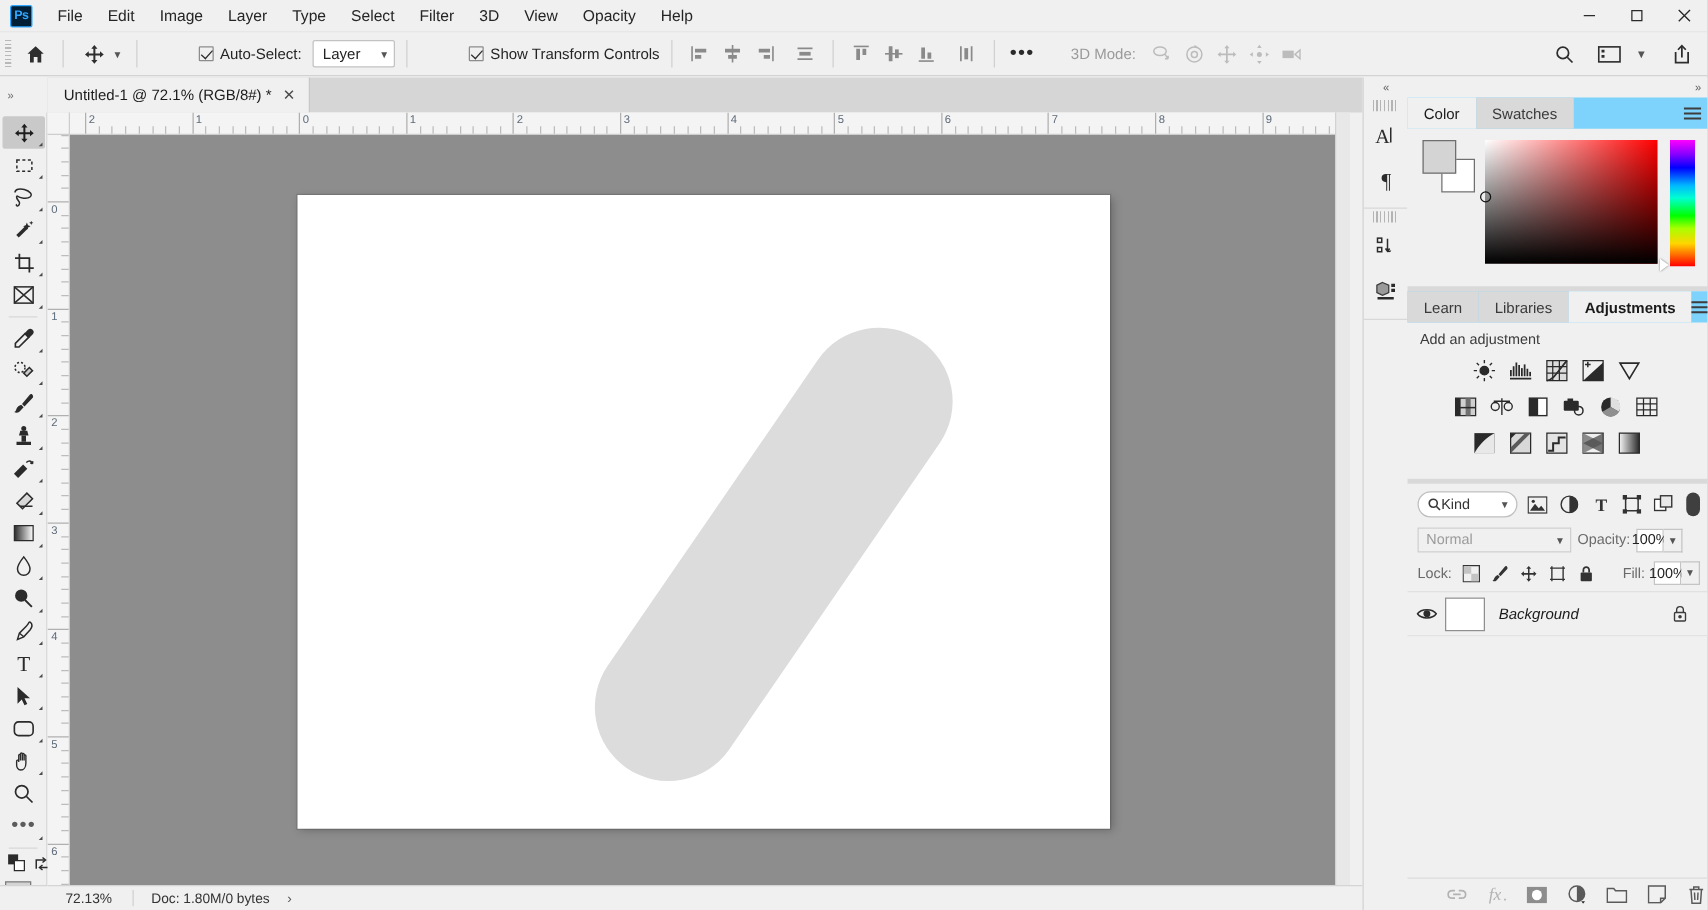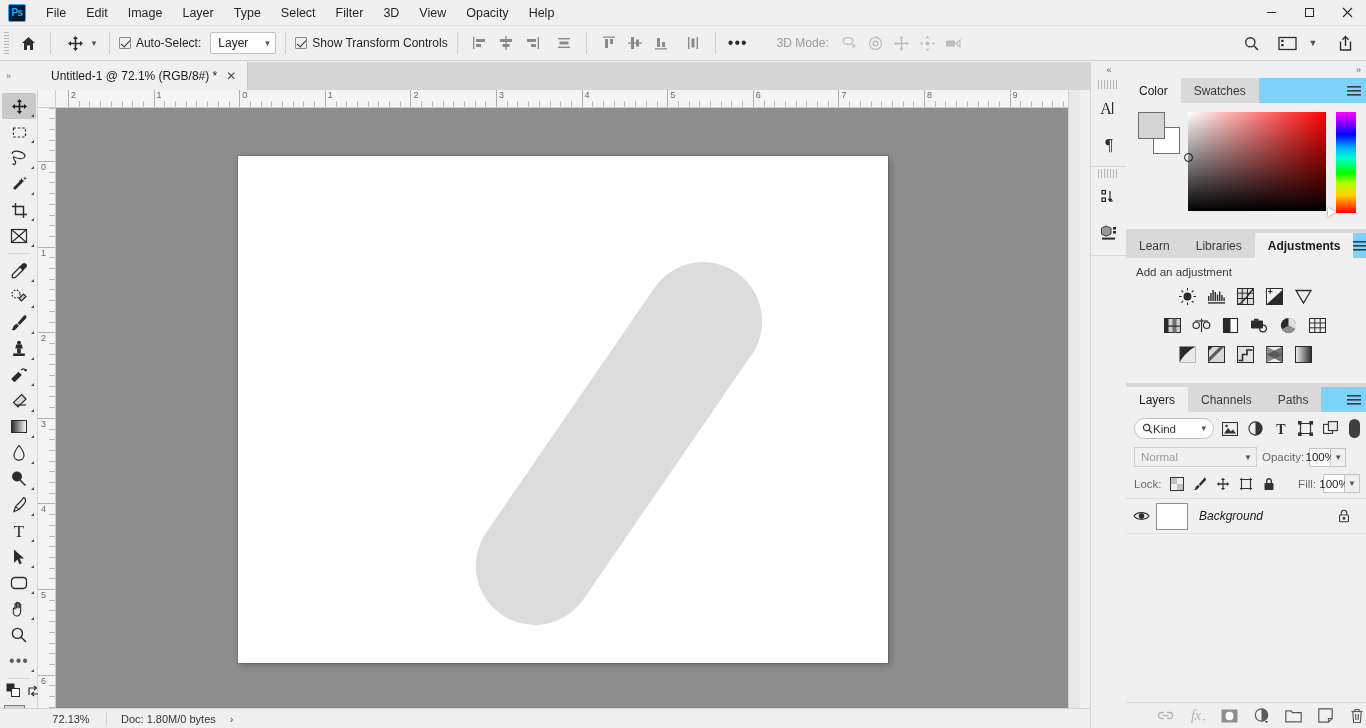--- a/index.html
+++ b/index.html
@@ -52,21 +52,21 @@
   .ob-icon {
     width: 26px; height: 26px; display: flex; align-items: center;
     justify-content: center; color: #3c3c3c;
   }
   .ob-icon.dim { color: #b4b4b4; }
   .ob-icon.gray { color: #6e6e6e; }
   .tool-preset {
     display: flex; align-items: center; gap: 2px; padding: 0 2px;
   }
   .chev { font-size: 8px; color: #555; }
-  .ob-check { display: flex; align-items: center; gap: 5px; font-size: 12px; color: #252525; }
+  .ob-check { display: flex; align-items: center; gap: 5px; font-size: 12px; color: #252525; margin-left: 40px; }
   .cbox {
     width: 12px; height: 12px; border: 1px solid #8c8c8c; background: #fff;
     border-radius: 1px; position: relative;
   }
   .cbox.on { background: #f0f0f0; }
   .cbox.on:after {
     content: ""; position: absolute; left: 3px; top: 0px;
     width: 4px; height: 8px; border: solid #2b2b2b;
     border-width: 0 1.6px 1.6px 0; transform: rotate(42deg);
   }
@@ -1134,32 +1134,20 @@
                 </linearGradient>
               </defs>
               <rect x="1.5" y="1.5" width="16" height="16" fill="url(#g2)" stroke="#2a2a2a" stroke-width="1"></rect>
             </svg>
         </div>
       </div>
     </div>
 
     <div class="panel-divider"></div>
 
-    <div class="tabrow">
-      <div class="ptab activelight">Layers</div>
-      <div class="ptab">Channels</div>
-      <div class="ptab">Paths</div>
-      <div class="pmenu">
-        <svg width="14" height="12" viewBox="0 0 14 12" fill="#3d3d3d">
-            <rect y="1" width="14" height="1.6"></rect>
-            <rect y="5" width="14" height="1.6"></rect>
-            <rect y="9" width="14" height="1.6"></rect>
-          </svg>
-      </div>
-    </div>
 
     <div class="lay-filter">
       <div class="kind-sel">
         <svg width="11" height="11" viewBox="0 0 11 11" fill="none" stroke="#3a3a3a" stroke-width="1.3">
             <circle cx="4.6" cy="4.6" r="3.2"></circle>
             <path d="M7 7 L10 10"></path>
           </svg>
         <span>Kind</span>
         <span class="chev">▼</span>
       </div>

